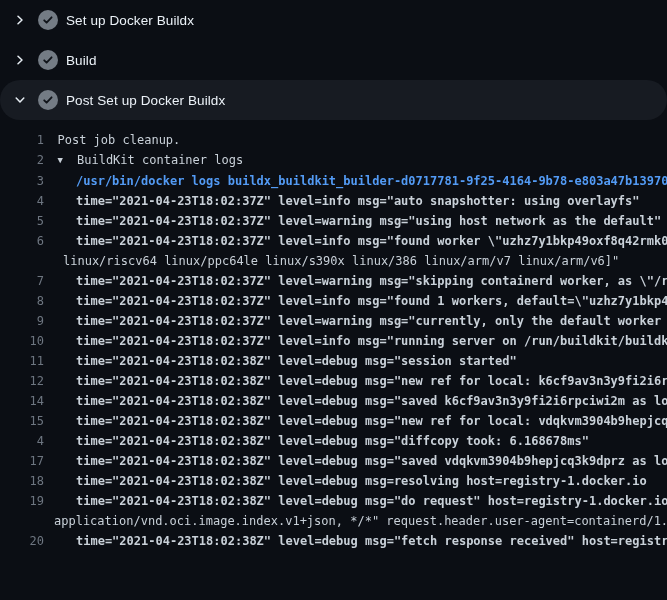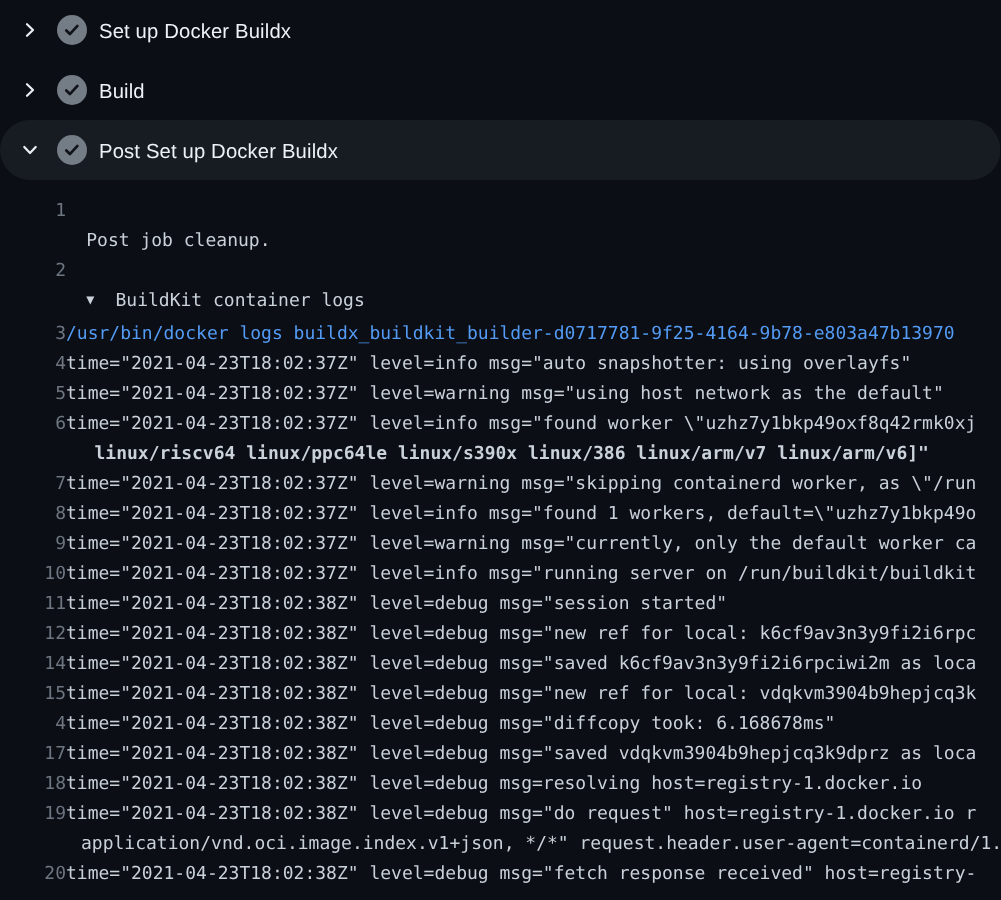--- a/index.html
+++ b/index.html
@@ -37,23 +37,23 @@
     padding-top:10px;
     font-family:"DejaVu Sans Mono","Liberation Mono",monospace;
     font-size:12px;line-height:20px;color:var(--log-text);
   }
   .log-row{display:flex;white-space:pre;}
   .gutter{
     width:44px;flex:none;text-align:right;color:var(--line-number);
     user-select:none;cursor:pointer;
   }
   .txt{flex:none;}
-  .ind-root{margin-left:13.5px;margin-top:20px;}
-  .ind-child{}
-  .ind-cont-a{margin-left:19px;font-weight:bold;}
+  .ind-root{margin-left:13.5px;}
+  .ind-child{margin-left:32px;font-weight:bold;}
+  .ind-cont-a{margin-left:19px;}
   .ind-cont-b{margin-left:10px;}
   .cmd{color:var(--command-blue);}
   .caret{
     display:inline-block;width:19.5px;font-size:9px;
     transform:translateY(-1.5px);
   }
 </style>
 </head>
 <body>
 

